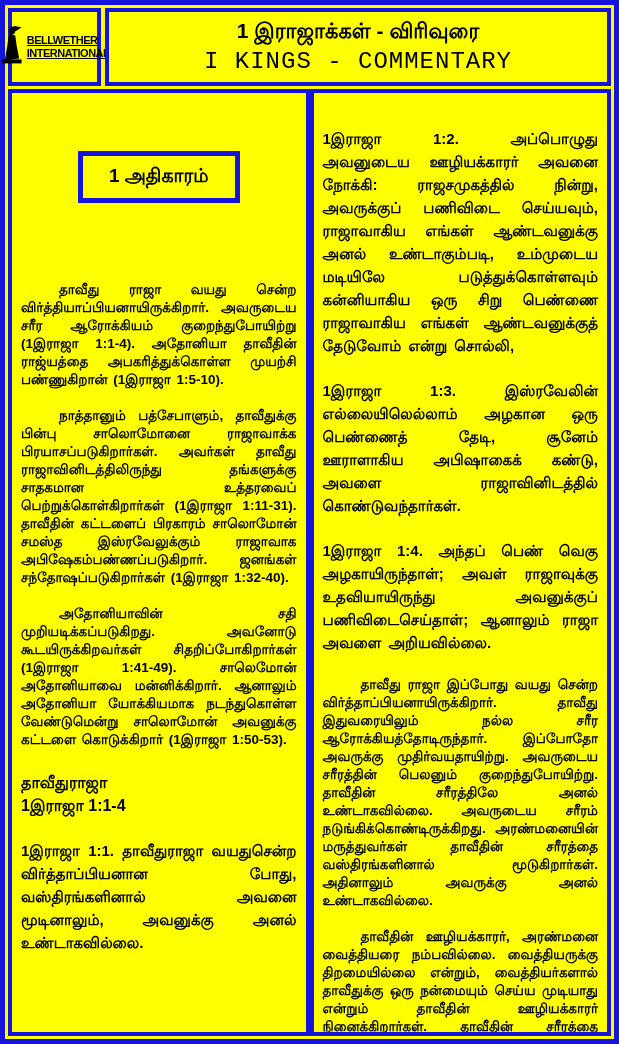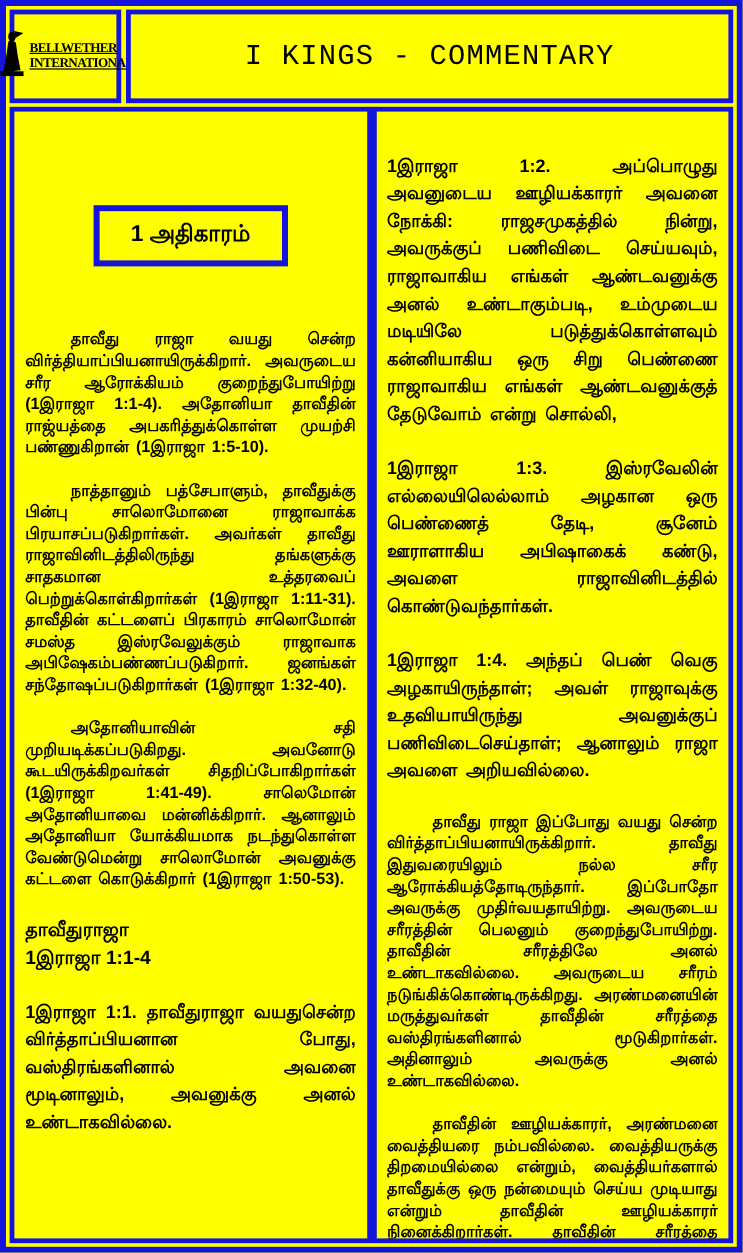--- a/index.html
+++ b/index.html
@@ -15,21 +15,21 @@
     background: #FFFF00;
     border: 5px solid #1414DC;
     padding: 3px;
     display: flex; flex-direction: column;
   }
   
   .header { flex: 0 0 78px; display: flex; gap: 4px; margin-bottom: 3px; }
   .logo-box {
     width: 93px; border: 4px solid #1414DC;
     display: flex; align-items: center; justify-content: center;
-    gap: 3px; padding: 2px; background: #FFFF00; font-family: Liberation Serif, serif;
+    gap: 3px; padding: 2px; background: #FFFF00;
   }
   .logo-figure { flex: 0 0 auto; }
   .logo-text { display: flex; flex-direction: column; line-height: 1.15; }
   .logo-line {
     font-size: 11px; font-weight: bold; letter-spacing: -0.5px;
     text-decoration: underline; white-space: nowrap;
     font-stretch: condensed;
   }
   .title-box {
     flex: 1; border: 4px solid #1414DC; background: #FFFF00;
@@ -38,27 +38,27 @@
   }
   .title-tamil { font-size: 21px; font-weight: bold; }
   .title-english {
     font-family: Liberation Mono, monospace;
     font-size: 24px; letter-spacing: 1px;
   }
   
   .columns { flex: 1; display: flex; min-height: 0; }
   .column {
     width: 50%; border: 4px solid #1414DC; background: #FFFF00;
-    padding: 20px 9px; overflow: hidden;
+    padding: 0 9px; overflow: hidden;
   }
   .col-left { border-right-width: 4px; }
   .col-right { border-left-width: 4px; }
 
   
-  .chapter-wrap { margin: 58px 0 52px 0; text-align: center; }
+  .chapter-wrap { margin: 58px 0 78px 0; text-align: center; }
   .chapter-box {
     display: inline-block; border: 5px solid #1414DC;
     padding: 9px 26px; font-size: 19px; font-weight: bold;
     background: #FFFF00;
   }
 
   
   .para {
     font-size: 13.5px; line-height: 18px;
     text-align: justify; text-align-last: left;
@@ -98,20 +98,21 @@
           </g>
         </svg>
       </span>
       <span class="logo-text">
         <span class="logo-line">BELLWETHER</span>
         <span class="logo-line">INTERNATIONAL</span>
       </span>
     </div>
 
     <div class="title-box">
+      <div class="title-tamil">1 இராஜாக்கள்  -  விரிவுரை</div>
       <div class="title-english">I KINGS - COMMENTARY</div>
     </div>
 
 
   </div>
 
   <div class="columns">
 
     <div class="column col-left">
 

